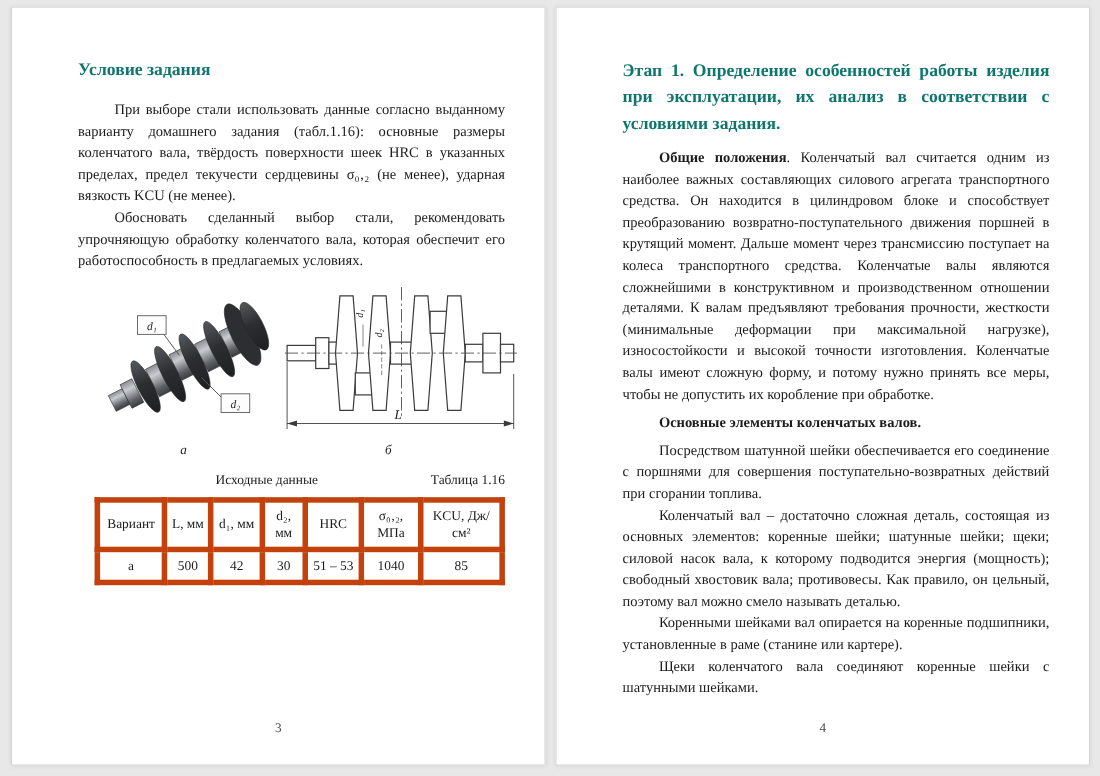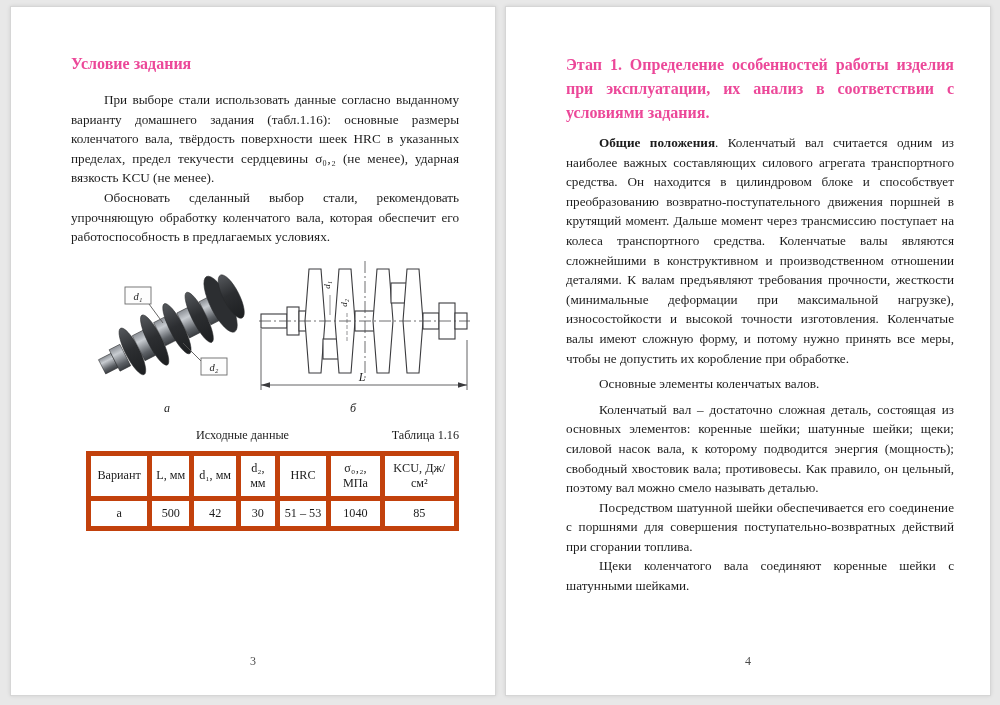--- a/index.html
+++ b/index.html
@@ -21,31 +21,31 @@
   }
   #page-left  { left:10px; }
   #page-right { left:505px; }
   .content {
     position:absolute; left:0; top:0; right:0; bottom:0;
     padding:44px 36px 0 60px;
     box-sizing:border-box;
   }
   h1.doc-heading {
     font-size:16px; line-height:21px;
-    color:#ec4899; font-weight:bold;
+    color:#0f766e; font-weight:bold;
     margin:2px 0 16px 0;
   }
   h1.doc-heading.justified { line-height:24px; text-align:justify; margin-bottom:8px; }
   p.para {
     margin:0; font-size:13.2px; line-height:19.6px;
     text-align:justify; text-indent:33px;
   }
   p.subheading {
     margin:0; font-size:13.2px; line-height:19.6px;
-    font-weight:normal; text-indent:33px; padding:6px 0;
+    font-weight:bold; text-indent:33px; padding:6px 0;
   }
   .figure-row {
     display:flex; align-items:center;
     margin:12px 0 0 16px; gap:8px;
   }
   .fig-cell { position:relative; }
   .fig-sublabels { display:flex; margin-left:16px; }
   .fig-sublabels span {
     display:block; font-size:12px; font-style:italic; text-align:center;
   }
@@ -201,18 +201,19 @@
 </div>
 
 <div class="page" id="page-right">
   <div class="content">
     <h1 class="doc-heading justified">Этап 1. Определение особенностей работы изделия при эксплуатации, их анализ в соответствии с условиями задания.</h1>
 
     <p class="para"><b>Общие положения</b><span>. Коленчатый вал считается одним из наиболее важных составляющих силового агрегата транспортного средства. Он находится в цилиндровом блоке и способствует преобразованию возвратно-поступательного движения поршней в крутящий момент. Дальше момент через трансмиссию поступает на колеса транспортного средства. Коленчатые валы являются сложнейшими в конструктивном и производственном отношении деталями. К валам предъявляют требования прочности, жесткости (минимальные деформации при максимальной нагрузке), износостойкости и высокой точности изготовления. Коленчатые валы имеют сложную форму, и потому нужно принять все меры, чтобы не допустить их коробление при обработке.</span></p>
 
     <p class="subheading">Основные элементы коленчатых валов.</p>
 
+    <p class="para">Посредством шатунной шейки обеспечивается его соединение с поршнями для совершения поступательно-возвратных действий при сгорании топлива.</p>
     <p class="para">Коленчатый вал – достаточно сложная деталь, состоящая из основных элементов: коренные шейки; шатунные шейки; щеки; силовой насок вала, к которому подводится энергия (мощность); свободный хвостовик вала; противовесы. Как правило, он цельный, поэтому вал можно смело называть деталью.</p>
-    <p class="para">Посредством шатунной шейки обеспечивается его соединение с поршнями для совершения поступательно-возвратных действий при сгорании топлива.</p>
+    <p class="para">Коренными шейками вал опирается на коренные подшипники, установленные в раме (станине или картере).</p>
     <p class="para">Щеки коленчатого вала соединяют коренные шейки с шатунными шейками.</p>
   </div>
   <div class="pagenum">4</div>
 </div>
 
 </body></html>

